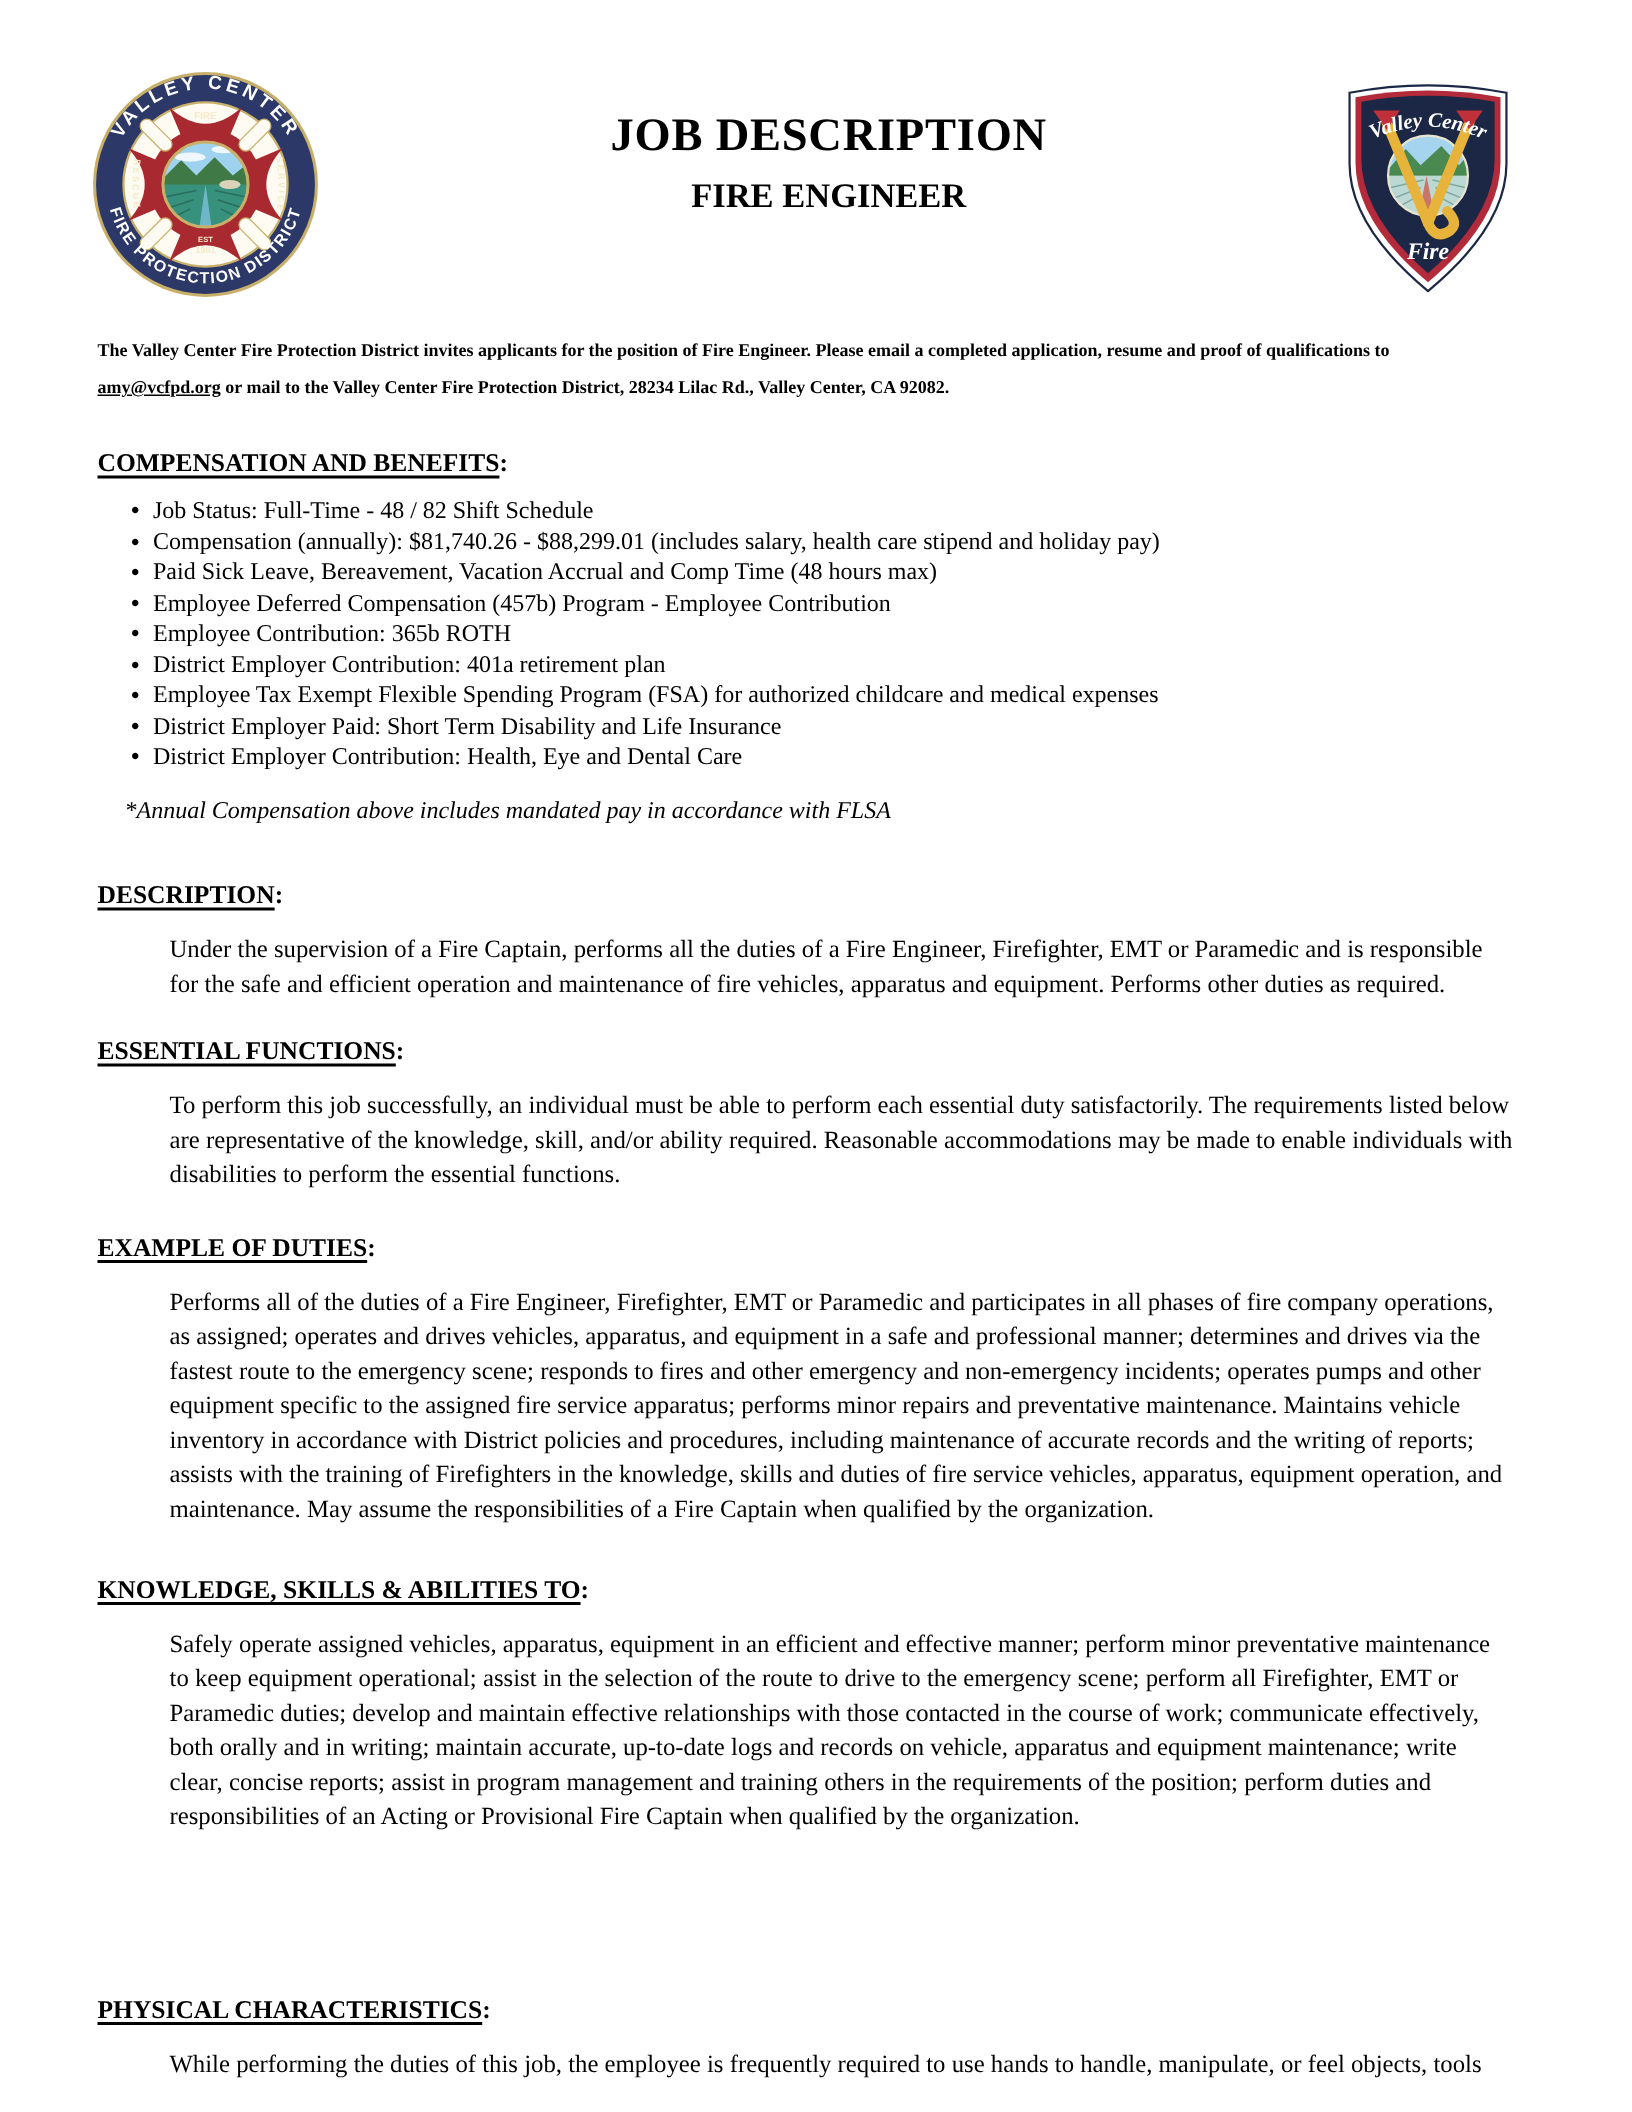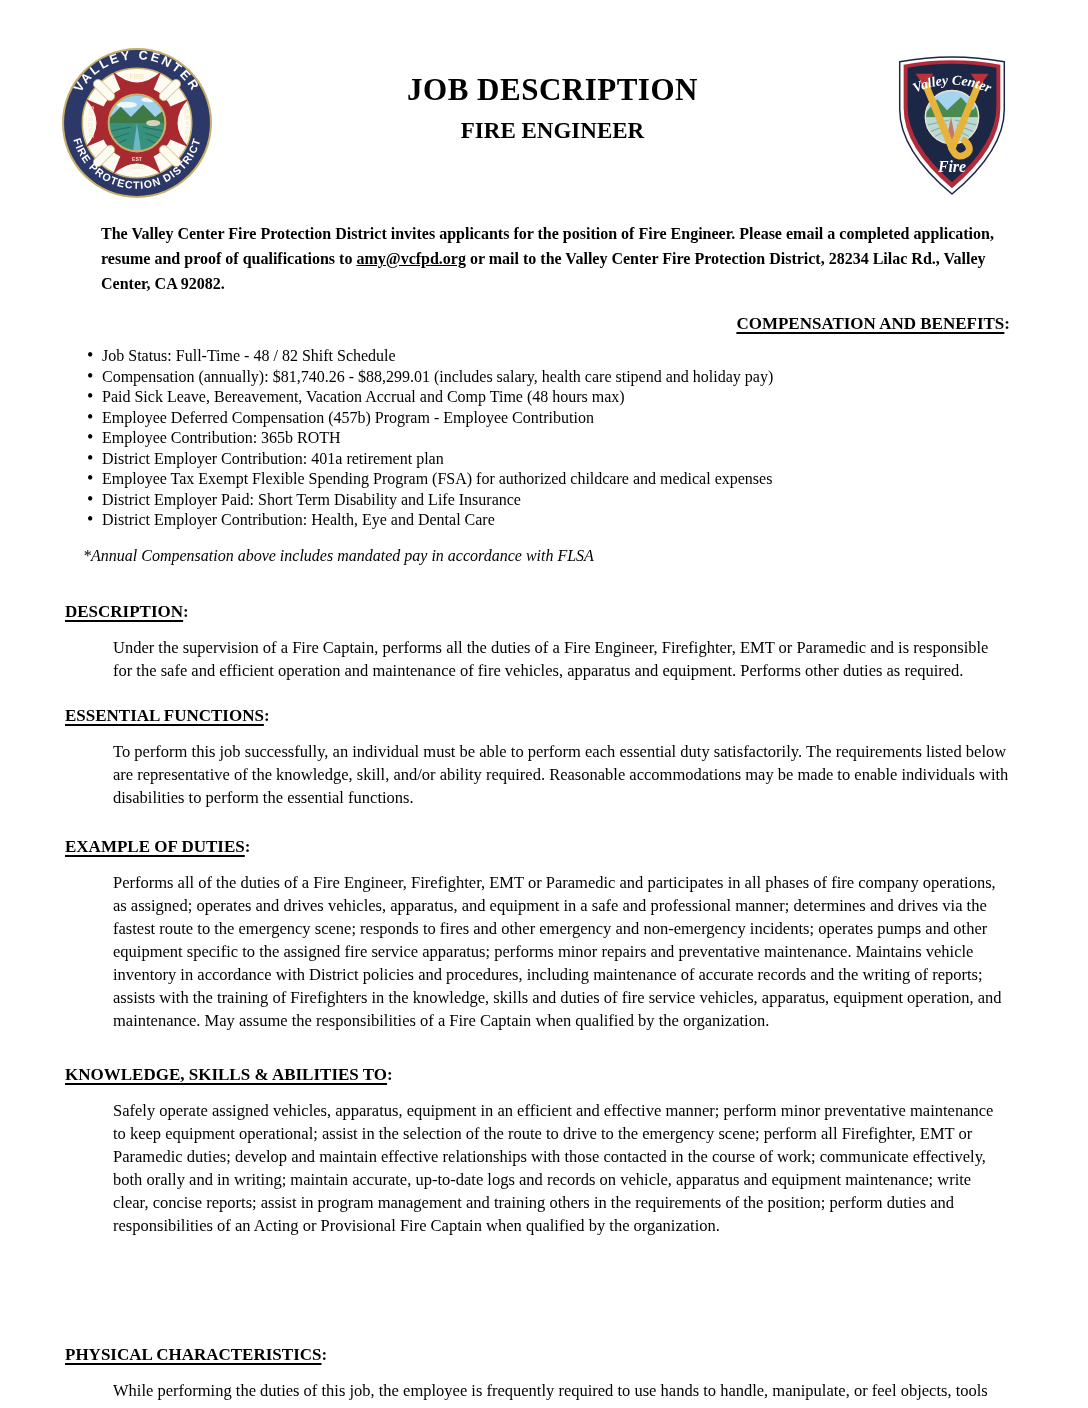--- a/index.html
+++ b/index.html
@@ -10,29 +10,29 @@
   
   .header { position:relative; height:162px; }
   .logo-left  { position:absolute; left:-5px; top:0; width:154px; height:154px; }
   .logo-right { position:absolute; right:-2px; top:4px; width:120px; height:148px; }
   .titles { position:absolute; left:160px; right:130px; top:26px; text-align:center; }
   .title-main { font-size:31px; font-weight:bold; line-height:36px; letter-spacing:.5px; }
   .title-sub  { font-size:23px; font-weight:bold; line-height:32px; margin-top:7px; }
   .title-org  { font-size:27px; font-weight:bold; line-height:34px; margin-top:1px; }
 
   
-  .intro { margin-top:13px; font-size:16px; font-weight:bold; line-height:25px;margin-left:36px; }
+  .intro { margin-top:13px; font-size:12px; font-weight:bold; line-height:25px; }
   .intro a { color:#000; font-weight:bold; text-decoration:underline; }
 
   
   .sec-heading { font-size:17px; font-weight:bold; line-height:22px; }
   .hu { text-decoration:underline; text-decoration-thickness:1.5px; text-underline-offset:3px; }
   .body-p { font-size:16.5px; line-height:23px; margin-top:13px;margin-left:48px; }
 
-  .mt-comp { margin-top:17px;text-align:right; }
+  .mt-comp { margin-top:27px; }
   .mt-desc { margin-top:35px; }
   .mt-ess  { margin-top:23px; }
   .mt-ex   { margin-top:27px; }
   .mt-ksa  { margin-top:32px; }
   .mt-phys { margin-top:107px; }
 
   ul.benefits { list-style:none; margin:11px 0 0 22px; }
   ul.benefits li { position:relative; padding-left:15px; font-size:16px; line-height:20.5px; }
   ul.benefits li::before { content:"\2022"; position:absolute; left:0; top:-1px; font-size:18px; }
   .note { font-style:italic; font-size:16px; line-height:20px; margin:15px 0 0 18px; }

